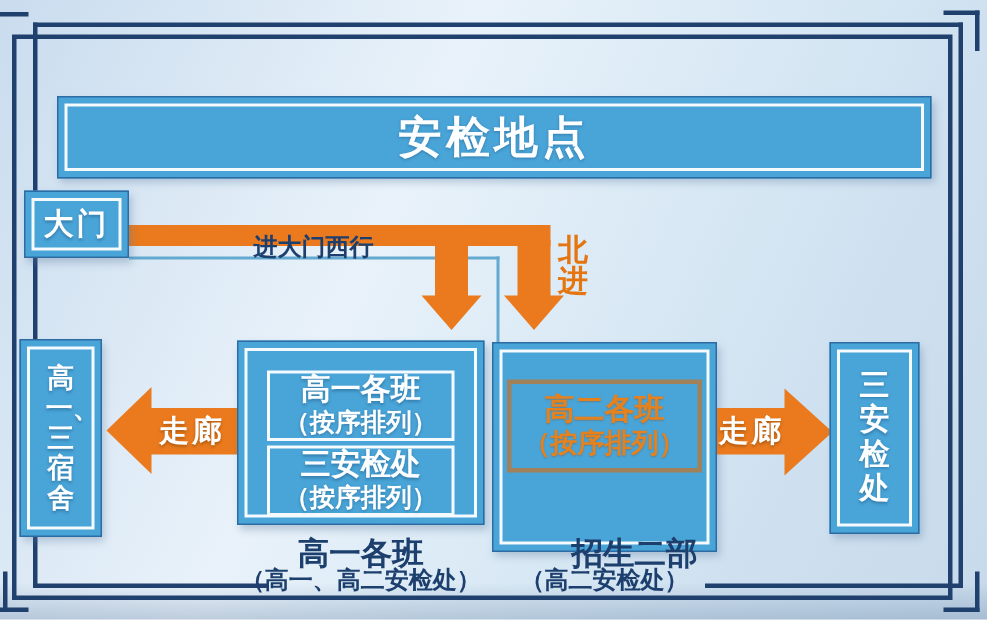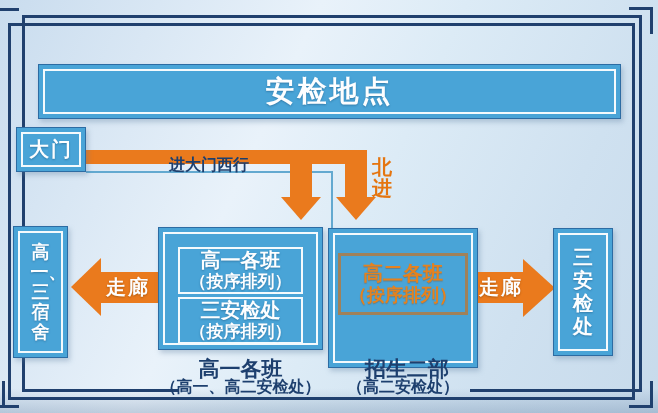--- a/index.html
+++ b/index.html
@@ -114,16 +114,16 @@
 
   <div class="panel" style="left:553px;top:228px;width:60px;height:128px;">
     <div class="panel-inner"></div>
     <div class="center-flex" style="position:absolute;inset:0;">
       <div class="vtext wtext" style="width:22px;font-size:20px;line-height:23px;">三安检处</div>
     </div>
   </div>
 
   <div class="lbl navy" style="left:158px;top:355px;width:165px;font-size:21px;">高一各班</div>
   <div class="lbl navy" style="left:143px;top:377px;width:195px;font-size:16px;">（高一、高二安检处）</div>
-  <div class="lbl navy" style="left:332px;top:355px;width:150px;font-size:21px;">招生二部</div>
+  <div class="lbl navy" style="left:348px;top:355px;width:150px;font-size:21px;">招生二部</div>
   <div class="lbl navy" style="left:318px;top:377px;width:170px;font-size:16px;">（高二安检处）</div>
 
 </div>
 
 </body></html>

